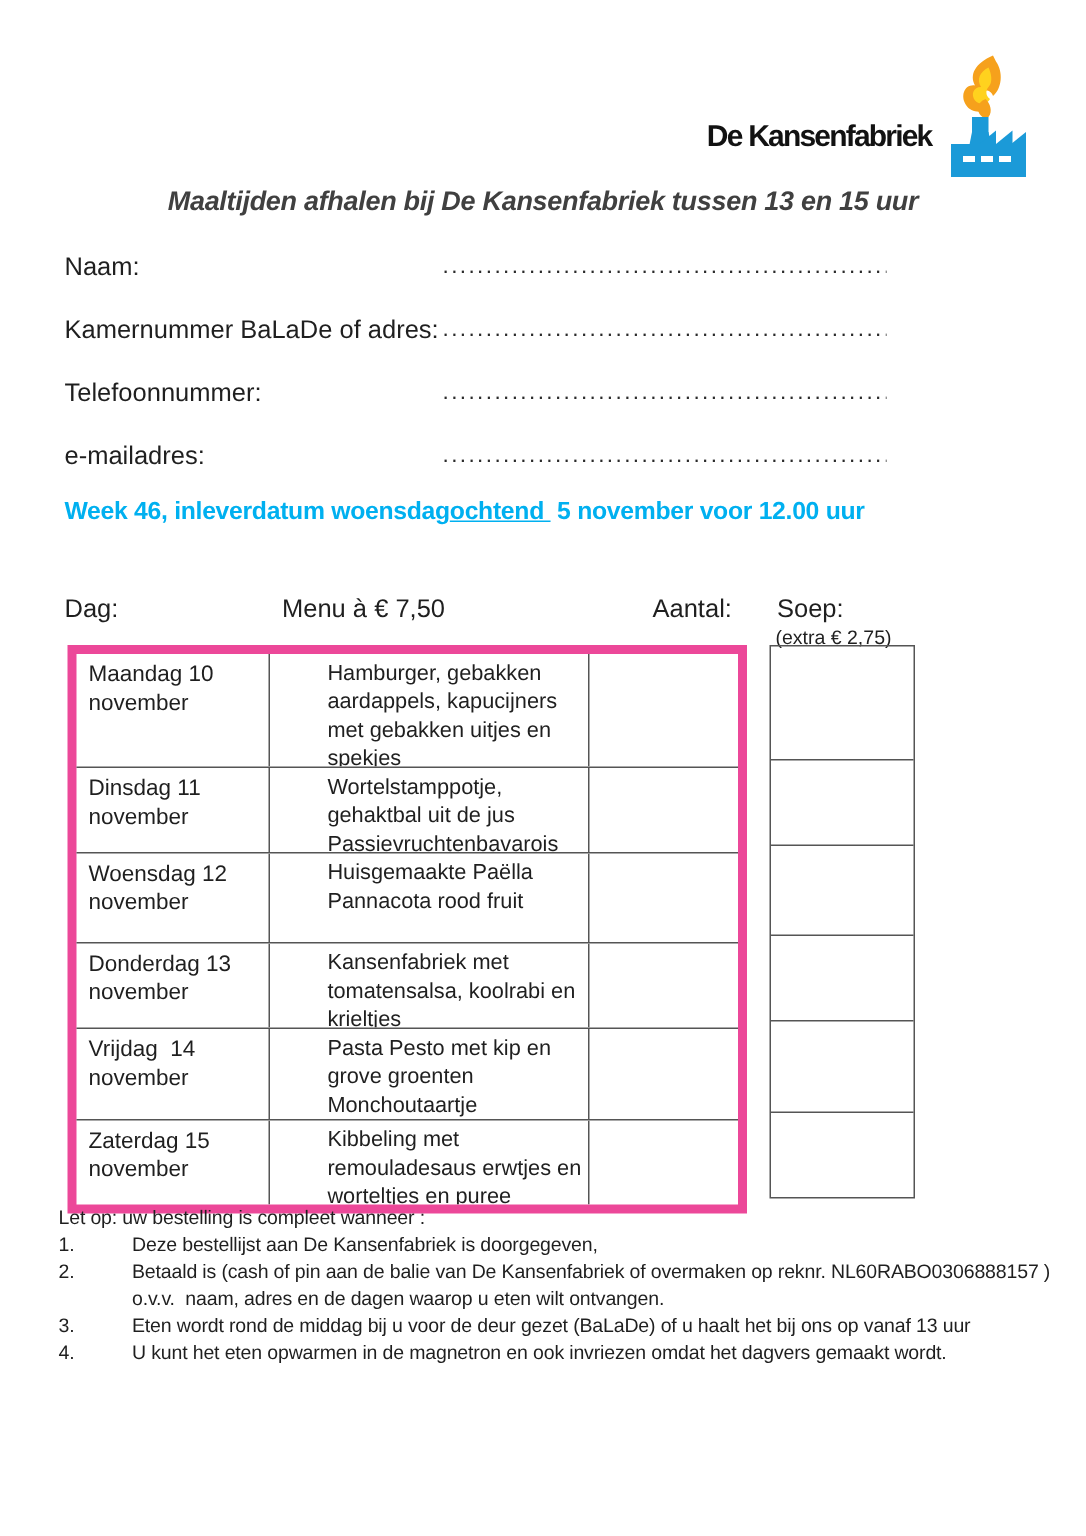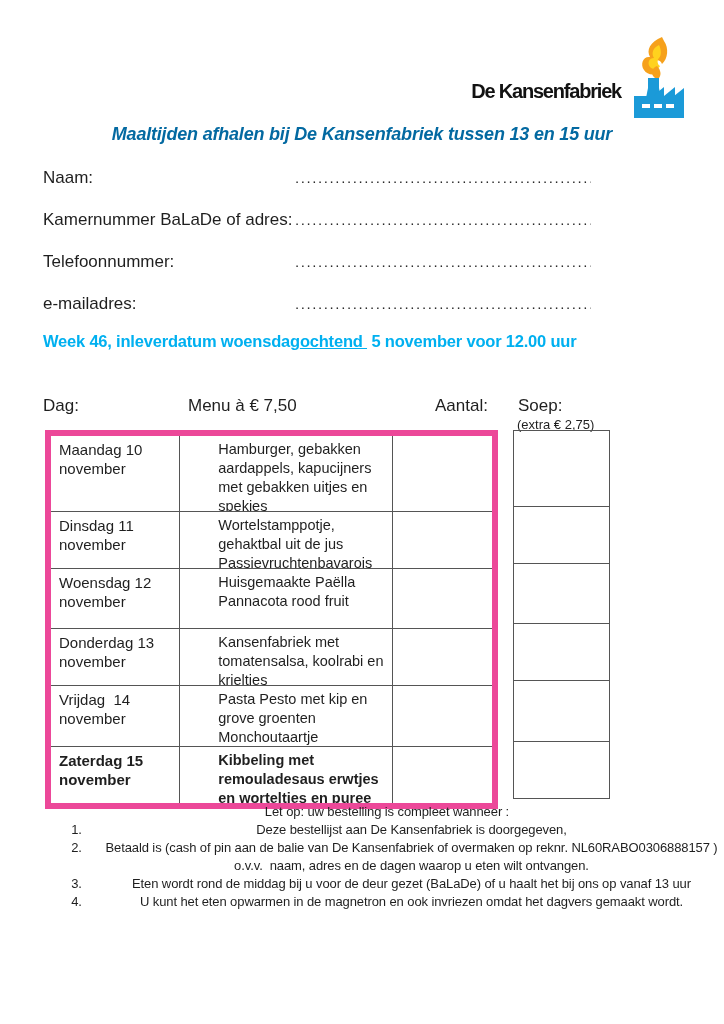--- a/index.html
+++ b/index.html
@@ -11,21 +11,21 @@
   
   .brand-text{
     position:absolute;top:80px;right:103px;
     font-size:20px;font-weight:bold;letter-spacing:-1.2px;color:#121212;
     white-space:pre;
   }
   .brand-icon{position:absolute;left:628px;top:36px;width:58px;height:84px;}
   
   .page-title{
     position:absolute;top:124px;left:8px;width:708px;text-align:center;
-    font-size:18px;font-weight:bold;font-style:italic;color:#0369a1;
+    font-size:18px;font-weight:bold;font-style:italic;color:#404040;
     letter-spacing:-0.2px;white-space:pre;
   }
   
   .form-row{position:absolute;left:43px;width:640px;height:22px;}
   .form-label{position:absolute;left:0;top:0;font-size:17px;white-space:pre;}
   .dot-line{
     position:absolute;left:252px;top:1px;width:296px;overflow:hidden;
     font-size:15px;letter-spacing:1.6px;white-space:nowrap;color:#2a2a2a;
   }
   
@@ -45,33 +45,33 @@
   
   .menu-table{
     position:absolute;left:45px;top:430px;width:453px;
     border:6px solid #ec4899;box-sizing:border-box;
   }
   .soup-table{
     position:absolute;left:513px;top:430px;width:97px;
     border:1px solid #555;box-sizing:border-box;
   }
   .trow{display:flex;box-sizing:border-box;border-bottom:1px solid #555;overflow:hidden;}
-  .trow:last-child{border-bottom:none;font-weight:bold;}
+  .trow:last-child{border-bottom:none;}
   .rh0{height:76px;}.rh1{height:57px;}.rh2{height:60px;justify-content:space-between;}
   .rh3{height:57px;}.rh4{height:61px;}.rh5{height:56px;}
   .cell{box-sizing:border-box;overflow:hidden;padding:4px 2px 2px 8px;
         font-size:15px;line-height:19px;}
   .c-day{width:132px;}
   .c-menu{width:218px;border-left:1px solid #555;font-size:14.5px;padding-left:38px;}
   .c-qty{width:103px;border-left:1px solid #555;}
   .c-soup{width:100%;}
   .day-line{white-space:pre;}
   
-  .notes{position:absolute;left:52px;top:803px;width:670px;font-size:13px;
-         line-height:18px;letter-spacing:-0.1px;text-align:center;}
+  .notes{position:absolute;left:39px;top:803px;width:670px;font-size:13px;
+         line-height:18px;letter-spacing:-0.1px;}
   .note-intro{white-space:pre;}
   .note-item{display:flex;}
   .note-num{width:49px;flex:none;}
   .note-text{flex:1;}
   .note-line{white-space:pre;}
 </style>
 </head>
 <body>
 
 <div class="brand-text">De Kansenfabriek</div>

